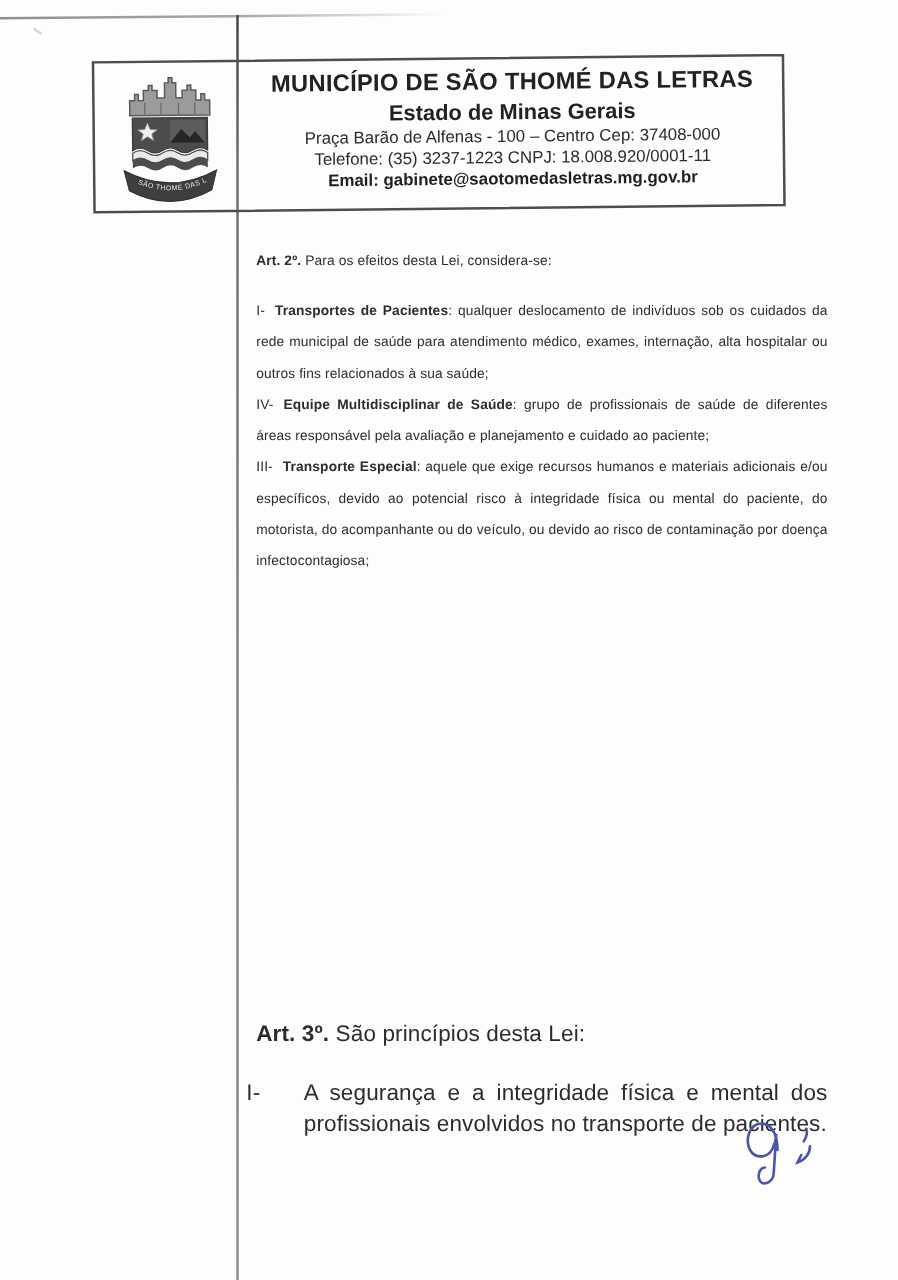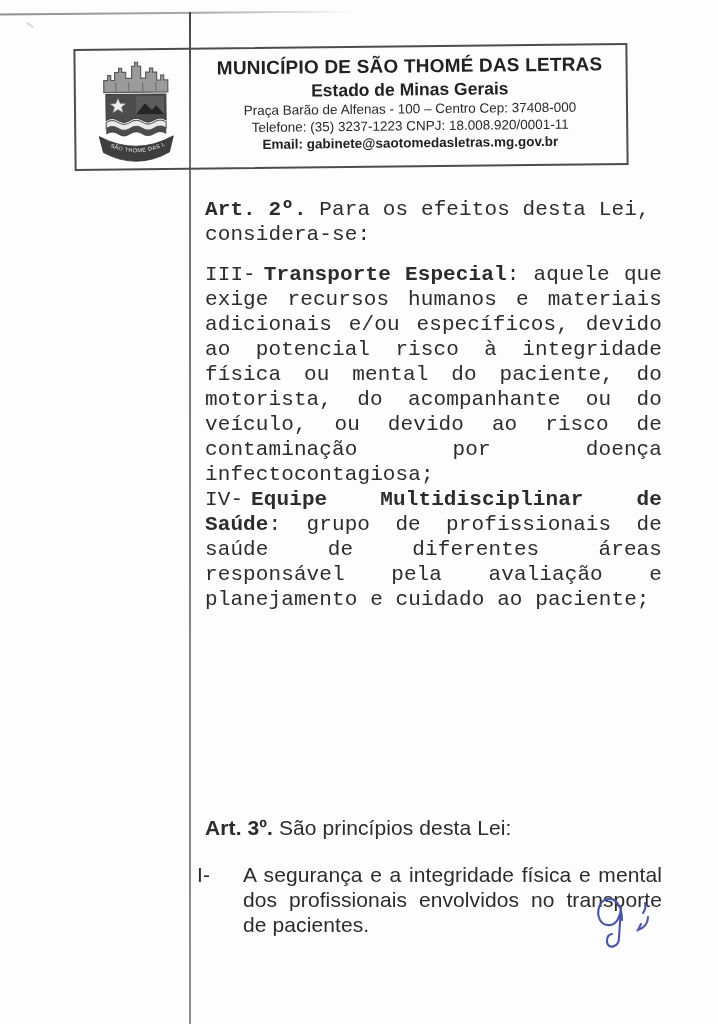--- a/index.html
+++ b/index.html
@@ -37,33 +37,32 @@
   }
   .lh-municipality { font-size:19px; font-weight:bold; line-height:24px; letter-spacing:.2px; color:#222; }
   .lh-state        { font-size:17.5px; font-weight:bold; line-height:22px; color:#222; }
   .lh-address      { font-size:13.5px; line-height:17px; color:#2a2a2a; }
   .lh-phone        { font-size:13.5px; line-height:17px; color:#2a2a2a; }
   .lh-email        { font-size:13.5px; font-weight:bold; line-height:18px; color:#1f1f1f; }
 
   
   .doc-body {
     position:absolute; left:205px; top:197px; width:457px;
-    font-size:21px; line-height:25px; text-align:justify; color:#2c2c2c;
+    font-size:11px; line-height:25px; text-align:justify; color:#2c2c2c;
     letter-spacing:.1px;
-    font-family:Liberation Mono, monospace;
   }
   .article-heading { text-align:left; margin-bottom:15px; }
   .article-label { font-weight:bold; }
   .clause { text-align:justify; }
   .clause .term { font-weight:bold; }
   .clause .marker { padding-right:8px; }
 
   .article3-block {
     position:absolute; left:197px; top:815px; width:465px;
-    font-size:21px; line-height:25px; color:#2c2c2c; letter-spacing:.1px;
+    font-size:18px; line-height:25px; color:#2c2c2c; letter-spacing:.1px;
   }
   .article3-block .article-heading { padding-left:8px; margin-bottom:22px; }
   .a3-item { display:flex; }
   .a3-marker { width:46px; flex:0 0 46px; }
   .a3-text { flex:1; text-align:justify; }
 
   .signature { position:absolute; left:586px; top:890px; }
 </style>
 </head>
 <body>
@@ -109,25 +108,26 @@
       <div class="lh-state">Estado de Minas Gerais</div>
       <div class="lh-address">Praça Barão de Alfenas - 100 – Centro Cep: 37408-000</div>
       <div class="lh-phone">Telefone: (35) 3237-1223 CNPJ: 18.008.920/0001-11</div>
       <div class="lh-email">Email: gabinete@saotomedasletras.mg.gov.br</div>
     </div>
   </div>
 
   <div class="doc-body">
     <p class="article-heading"><span class="article-label">Art. 2º.</span><span> Para os efeitos desta Lei, considera-se:</span></p>
 
+    <p class="clause"><span class="marker">I-</span><span class="term">Transportes de Pacientes</span><span>: qualquer deslocamento de indivíduos sob os cuidados da rede municipal de saúde para atendimento médico, exames, internação, alta hospitalar ou outros fins relacionados à sua saúde;</span></p>
 
 
+    <p class="clause"><span class="marker">IV-</span><span class="term">Equipe Multidisciplinar de Saúde</span><span>: grupo de profissionais de saúde de diferentes áreas responsável pela avaliação e planejamento e cuidado ao paciente;</span></p>
+
     <p class="clause"><span class="marker">III-</span><span class="term">Transporte Especial</span><span>: aquele que exige recursos humanos e materiais adicionais e/ou específicos, devido ao potencial risco à integridade física ou mental do paciente, do motorista, do acompanhante ou do veículo, ou devido ao risco de contaminação por doença infectocontagiosa;</span></p>
-
-    <p class="clause"><span class="marker">IV-</span><span class="term">Equipe Multidisciplinar de Saúde</span><span>: grupo de profissionais de saúde de diferentes áreas responsável pela avaliação e planejamento e cuidado ao paciente;</span></p>
 
   </div>
 
   <div class="article3-block">
     <p class="article-heading"><span class="article-label">Art. 3º.</span><span> São princípios desta Lei:</span></p>
 
     <div class="a3-item">
       <span class="a3-marker">I-</span>
       <span class="a3-text">A segurança e a integridade física e mental dos profissionais envolvidos no transporte de pacientes.</span>
     </div>

